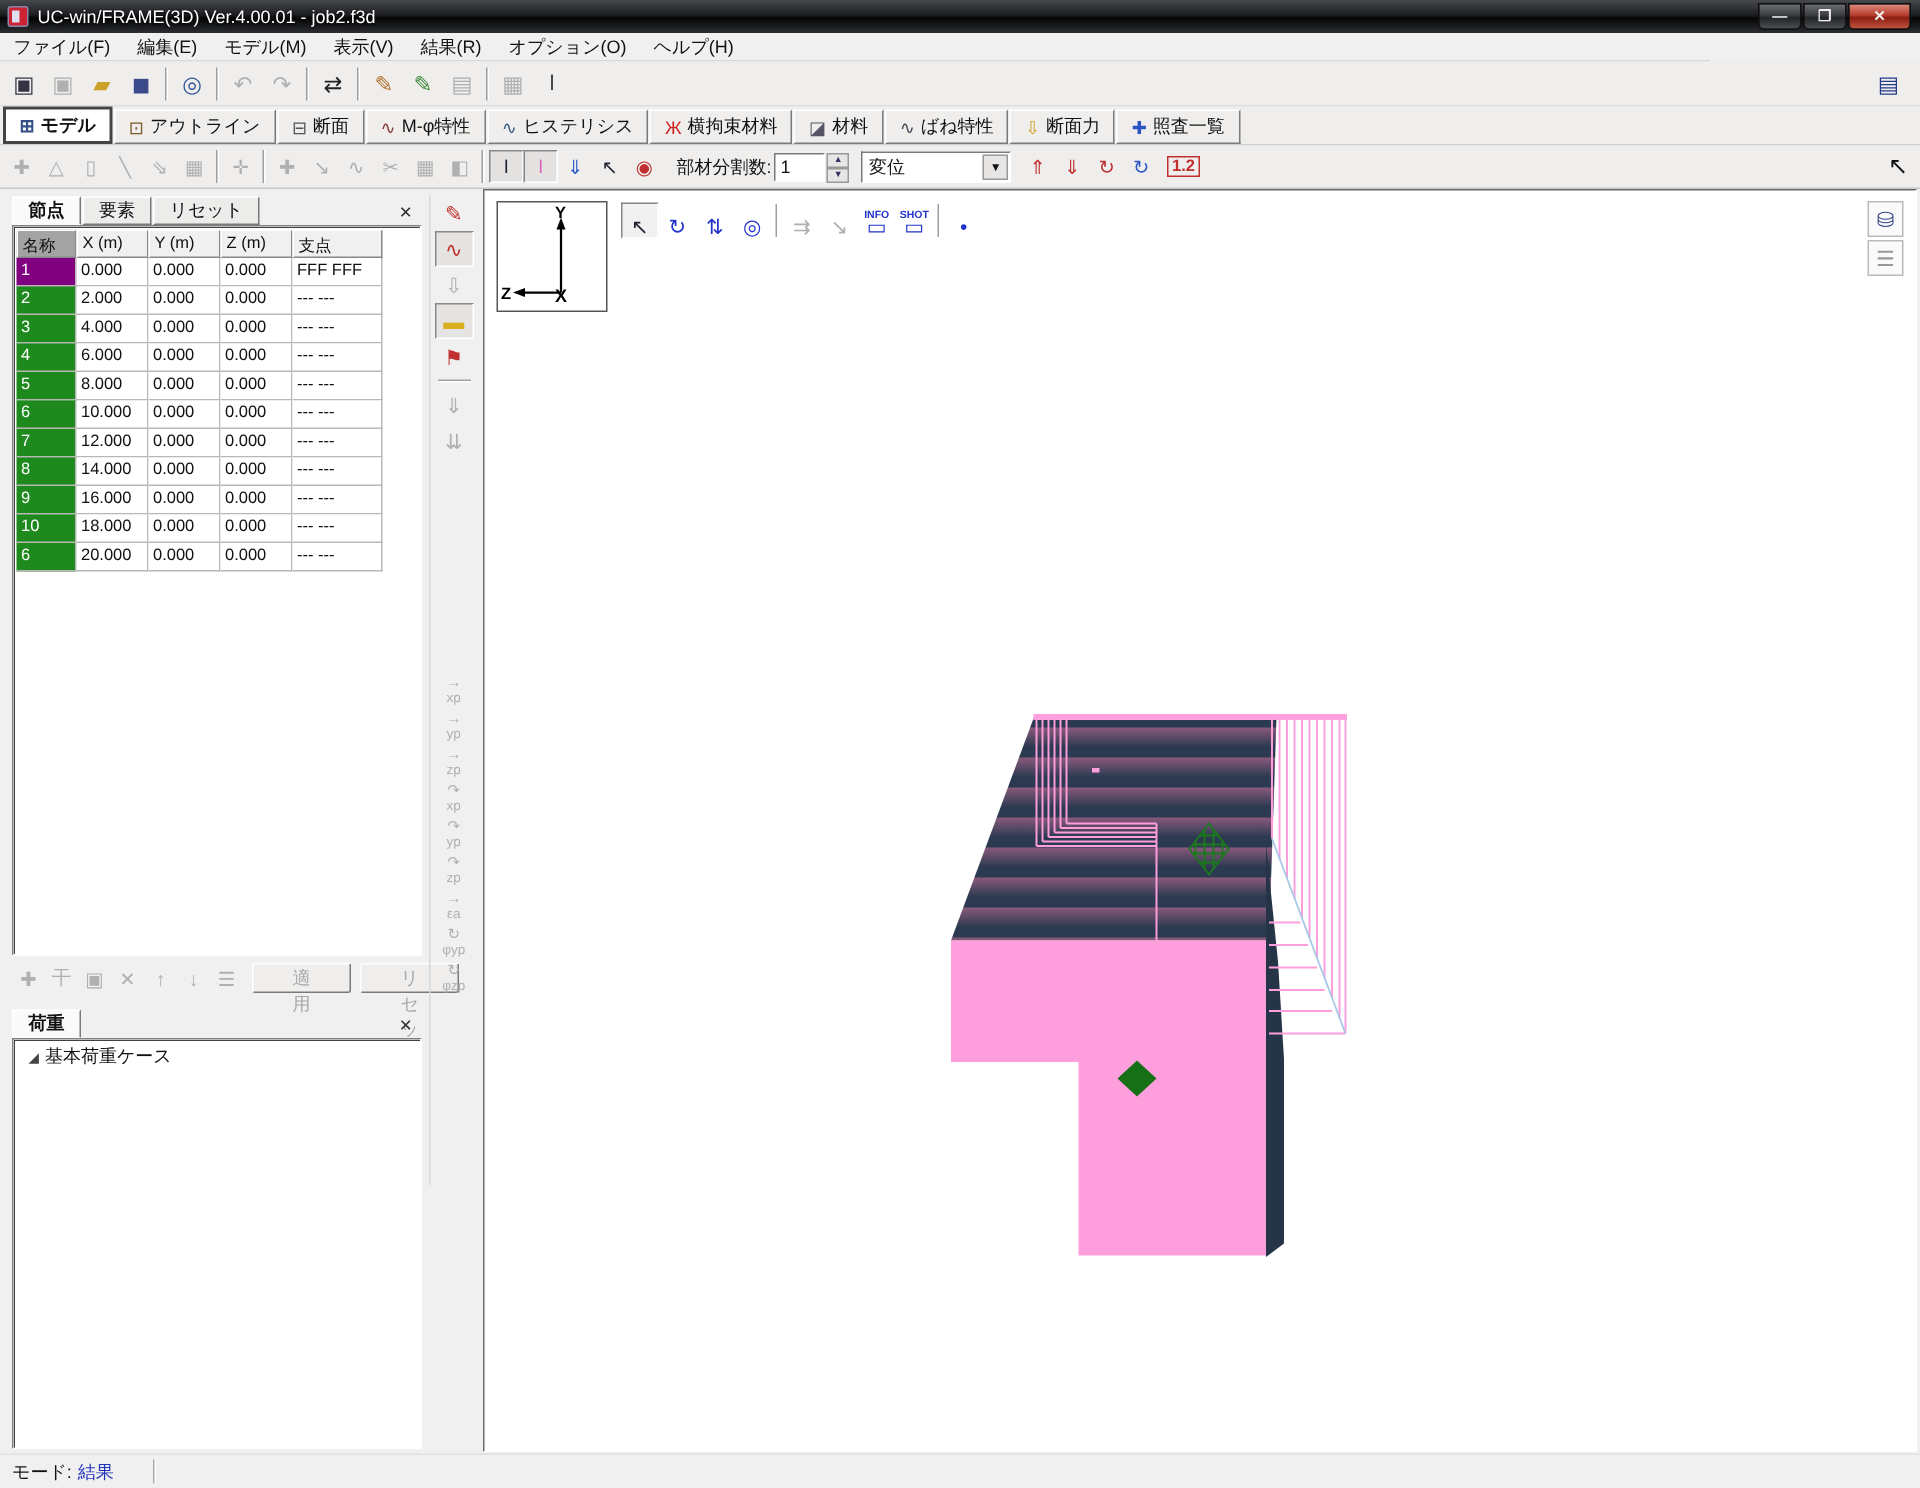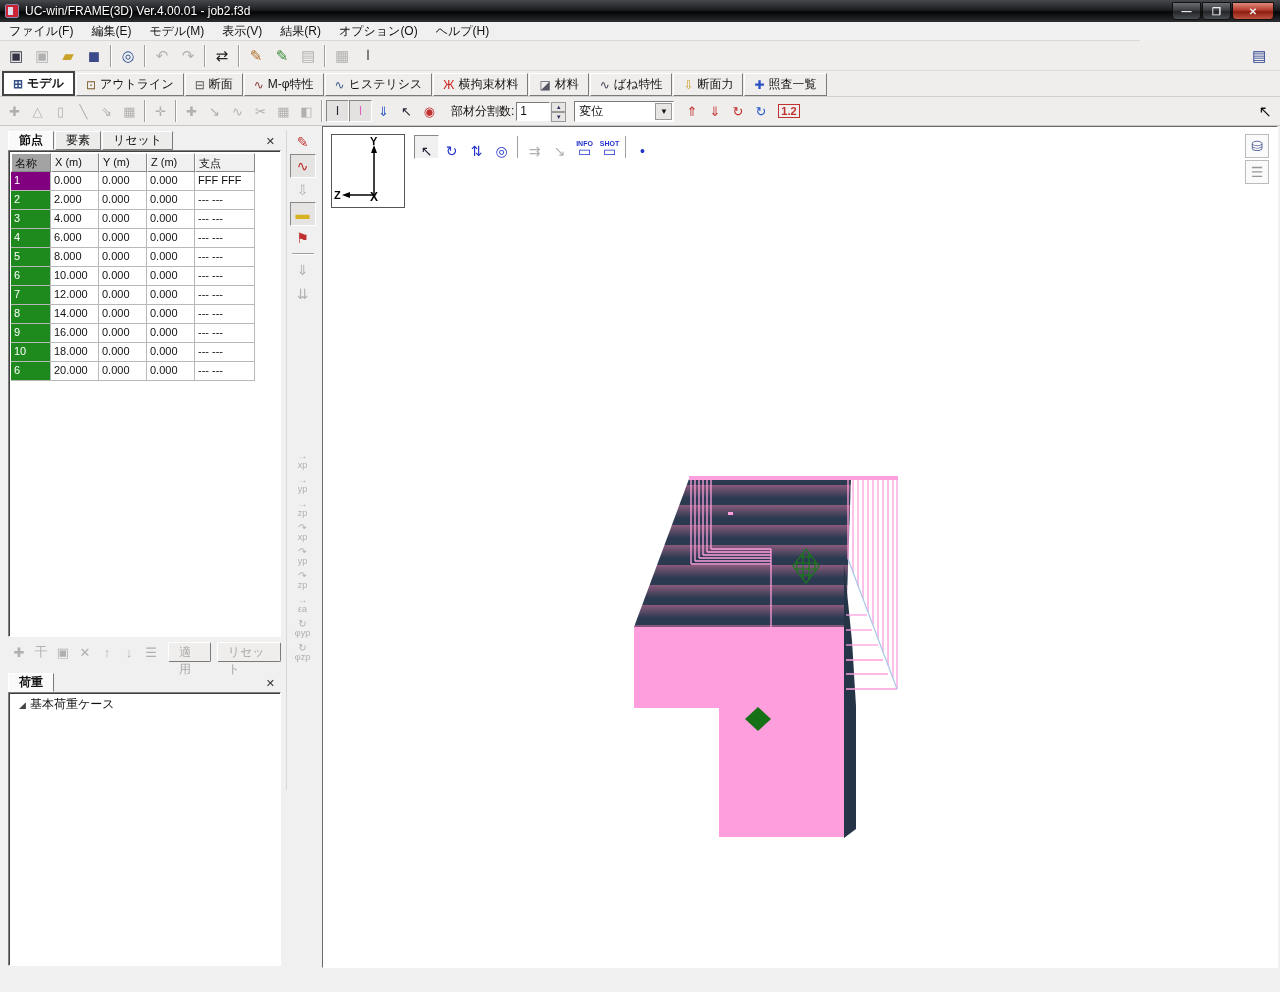--- a/index.html
+++ b/index.html
@@ -82,21 +82,21 @@
   .tcell { border:1px solid #b8b8b8; border-top:none; border-left:none; padding:2px 3px; font-size:11px;
     background:#fff; overflow:hidden; white-space:nowrap; }
   .trow.header .tcell { border:1px solid; border-color:#fff #888 #888 #fff; }
   .c-name { width:40px; } .c-x { width:48px; } .c-y { width:48px; } .c-z { width:48px; } .c-sup { width:60px; }
   .trow .c-name { color:#fff; background:#1e8a1e; }
   .trow.header .c-name { color:#111; background:#a3a3a3; }
   .trow.sel .c-name { background:#800080; }
 
   .grid-btns { position:absolute; left:0; top:511px; width:273px; height:22px; display:flex; align-items:center; }
   .gbtn { width:22px; height:20px; display:flex; align-items:center; justify-content:center; font-size:13px; }
-  .txtbtn { height:20px; padding:1px 10px; margin-left:6px; background:#f0eeec; color:#a8a8a8;
+  .txtbtn { height:20px; padding:1px 26px; margin-left:6px; background:#f0eeec; color:#a8a8a8;
     border:1px solid; border-color:#fff #7a7a7a #7a7a7a #fff; border-radius:2px; }
 
   
   .treebox { position:absolute; left:0; top:20px; width:273px; height:274px; padding:4px 2px; }
   .tree-root { display:flex; align-items:center; gap:4px; padding-left:8px; height:15px; }
   .tree-tri { font-size:9px; color:#444; }
   .tree-children { margin-left:14px; border-left:1px dotted #999; }
   .tree-item { position:relative; padding-left:12px; height:14px; line-height:14px; width:max-content; margin:0; }
   .tree-item::before { content:""; position:absolute; left:0; top:7px; width:10px; border-top:1px dotted #999; }
   .tree-item.sel { background:#ececec; outline:1px dotted #888; }
@@ -694,14 +694,19 @@
             <line x1="808" y1="545" x2="808" y2="585"></line>
               <line x1="814" y1="545" x2="814" y2="585"></line>
           </g>
         </g>
 
         <polygon points="757,706 770,718 757,730 744,718" fill="#167016"></polygon>
       </svg>
     </div>
   </div>
 
+  <div class="statusbar">
+    <span class="mode">モード:</span>
+    <span class="mode-val">結果</span>
+    <div class="ssep"></div>
+  </div>
 
 </div>
 
 </body></html>

